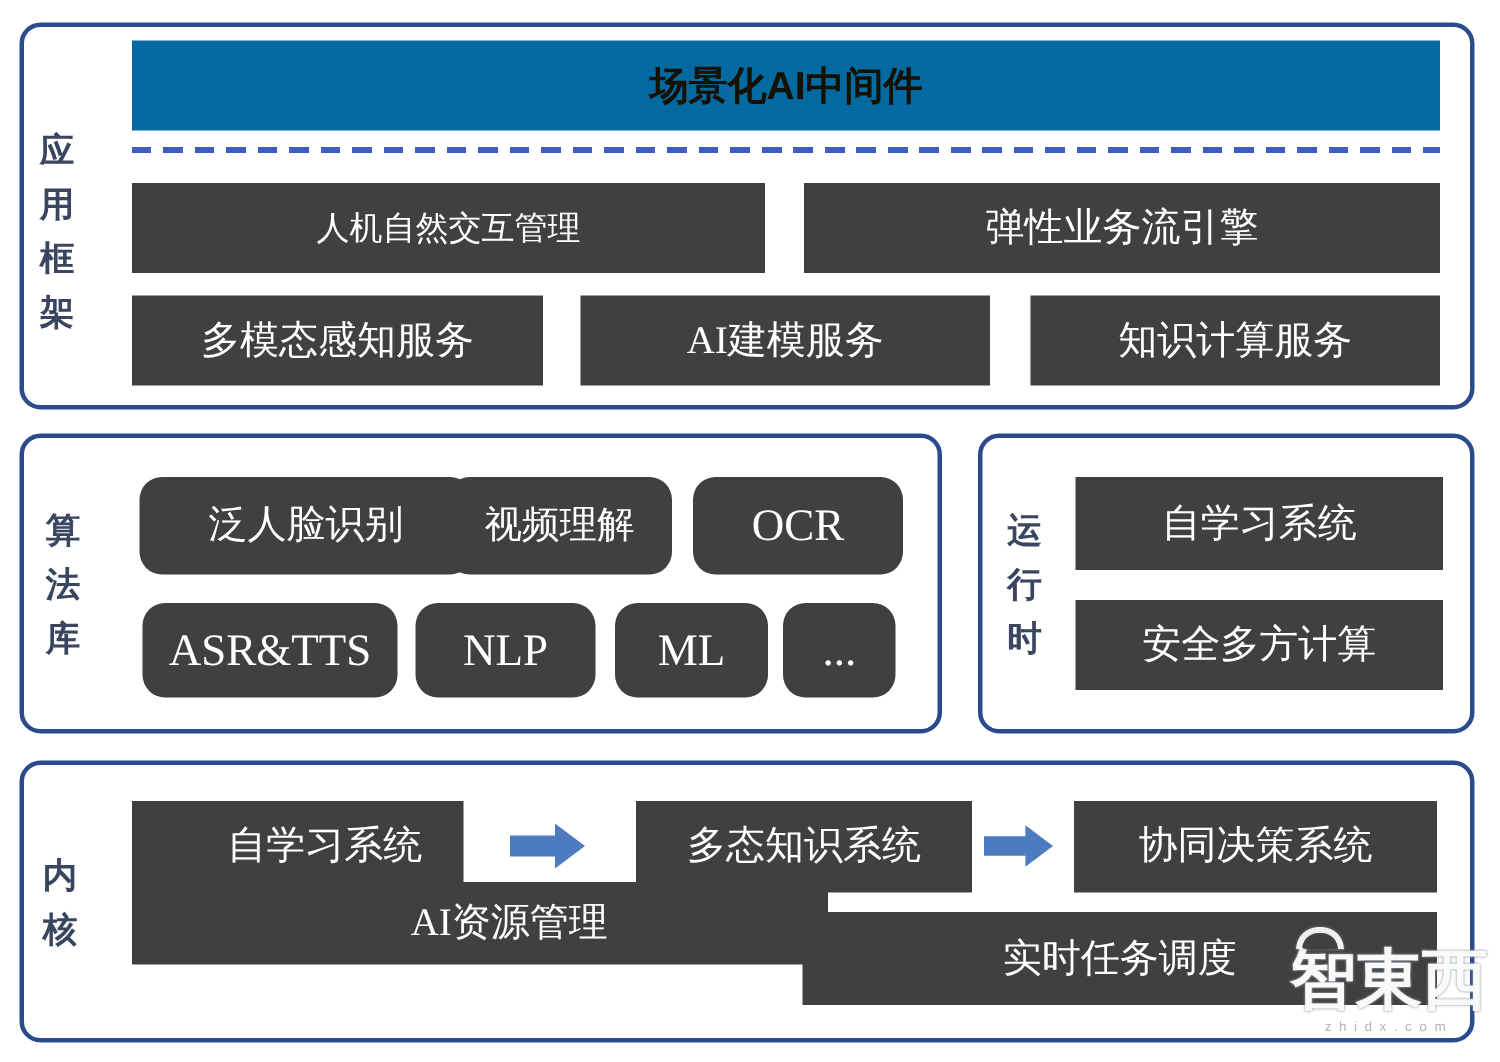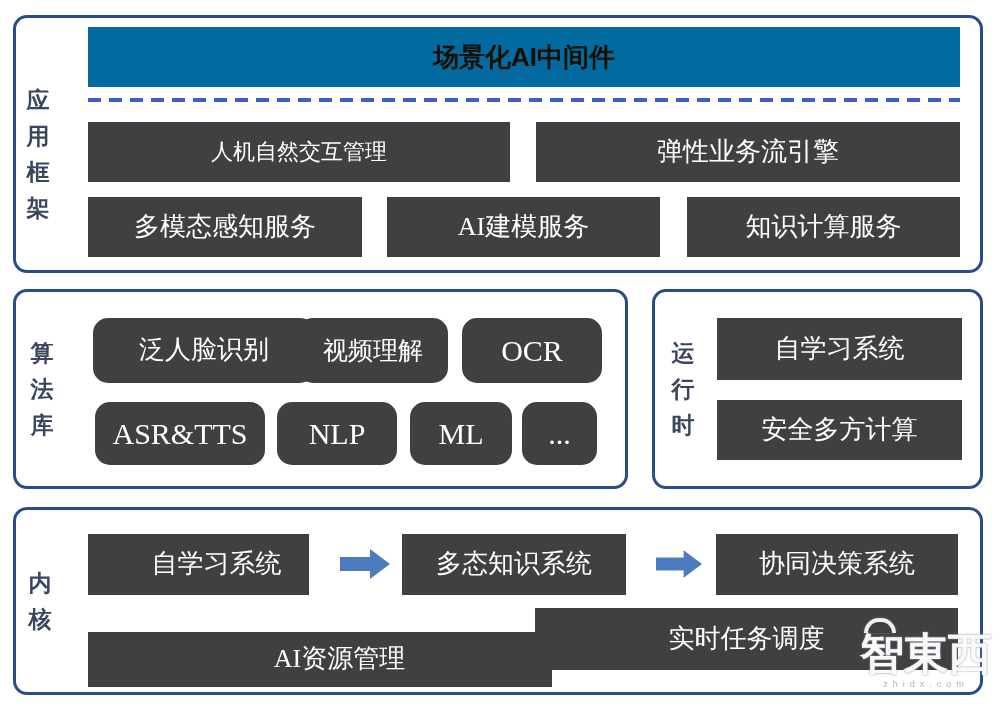--- a/index.html
+++ b/index.html
@@ -130,29 +130,29 @@
 
   <div class="panel" style="left:13px;top:507px;width:970px;height:188px;"></div>
   <div class="vlabel" style="left:23px;top:565px;">内核</div>
 
   <div class="bx fs26" style="left:88px;top:534px;width:221px;height:61px;padding-left:36px;">自学习系统</div>
 
   <svg class="arrow" style="left:340px;top:549px;" width="50" height="30" viewBox="0 0 50 30">
     <path d="M0 8 H30 V0 L50 15 L30 30 V22 H0 Z" fill="#4C7CBF"></path>
   </svg>
 
-  <div class="bx fs26" style="left:402px;top:534px;width:224px;height:61px;">多态知识系统</div>
+  <div class="bx fs26" style="left:424px;top:534px;width:224px;height:61px;">多态知识系统</div>
 
   <svg class="arrow" style="left:656px;top:549px;" width="46" height="30" viewBox="0 0 50 30">
     <path d="M0 8 H30 V0 L50 15 L30 30 V22 H0 Z" fill="#4C7CBF"></path>
   </svg>
 
   <div class="bx fs26" style="left:716px;top:534px;width:242px;height:61px;">协同决策系统</div>
 
-  <div class="bx fs26" style="left:88px;top:632px;width:464px;height:55px;padding-left:39px;">AI资源管理</div>
+  <div class="bx fs26" style="left:88px;top:588px;width:464px;height:55px;padding-left:39px;">AI资源管理</div>
   <div class="bx fs26" style="left:535px;top:608px;width:423px;height:62px;">实时任务调度</div>
 
   <div class="watermark">
     <div class="wm-arc"></div>
     <div class="wm-text">智東西</div>
     <div class="wm-sub">zhidx.com</div>
   </div>
 
 </div>
 

